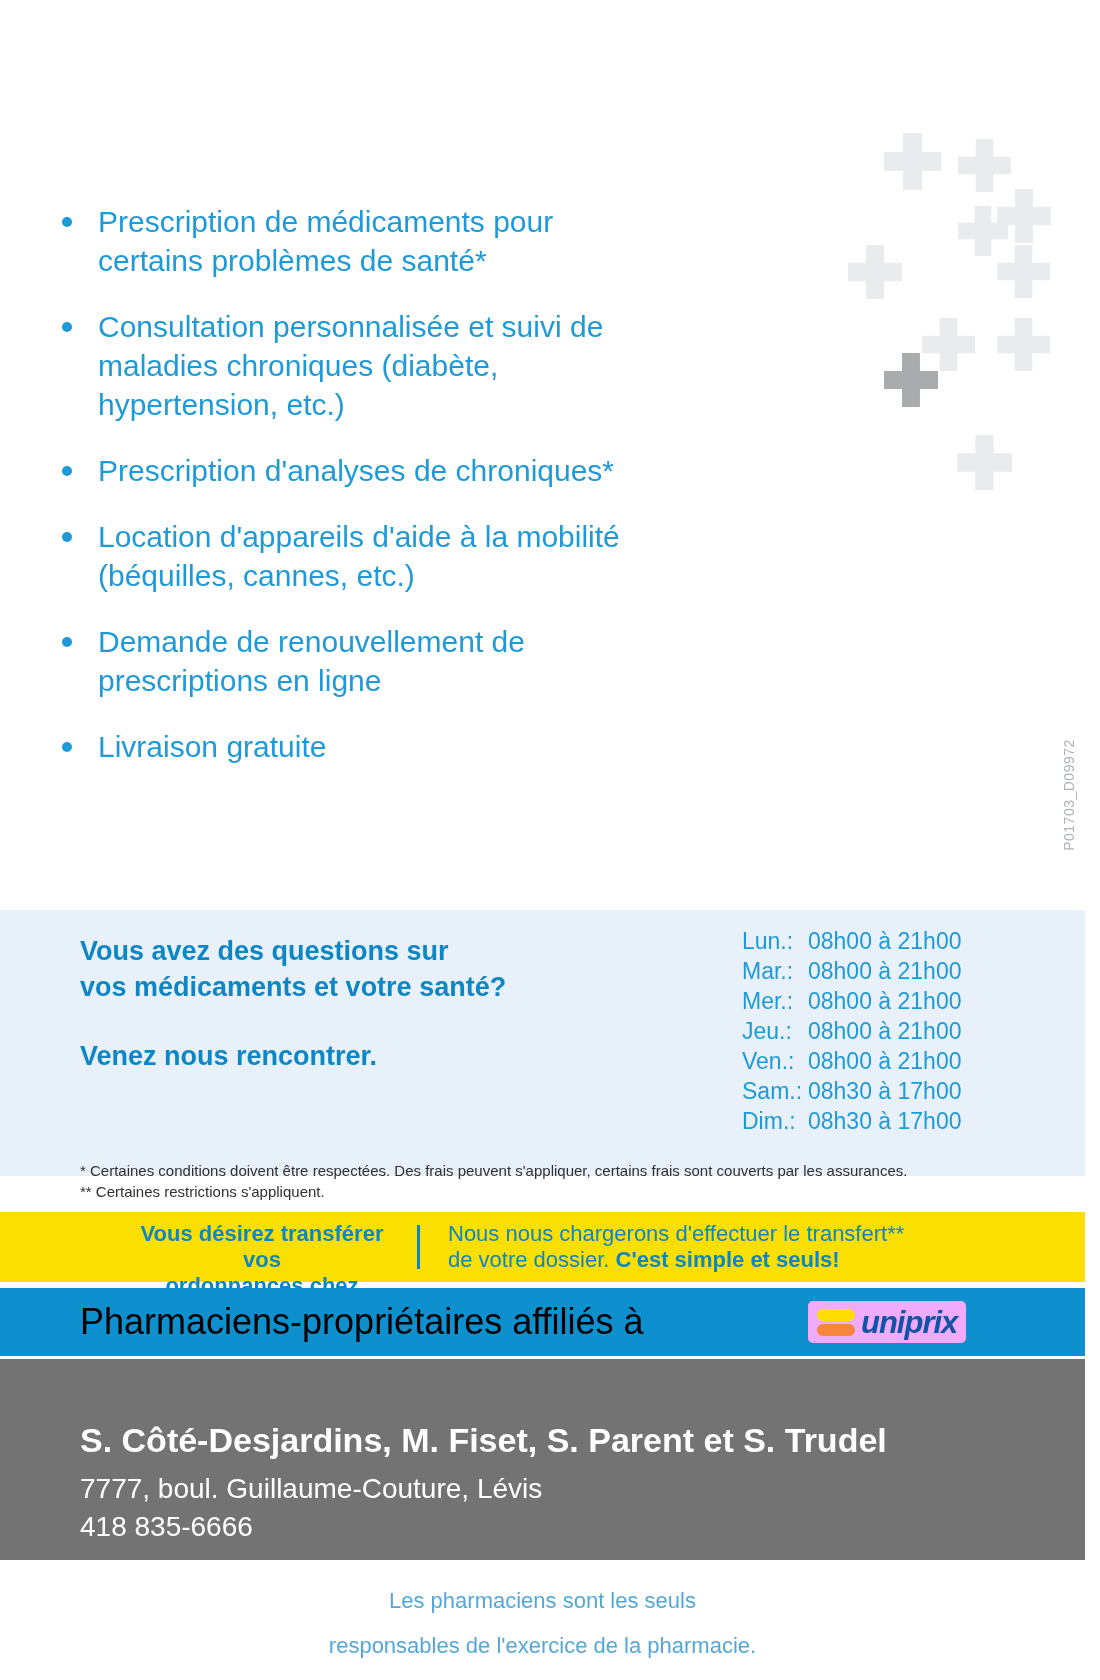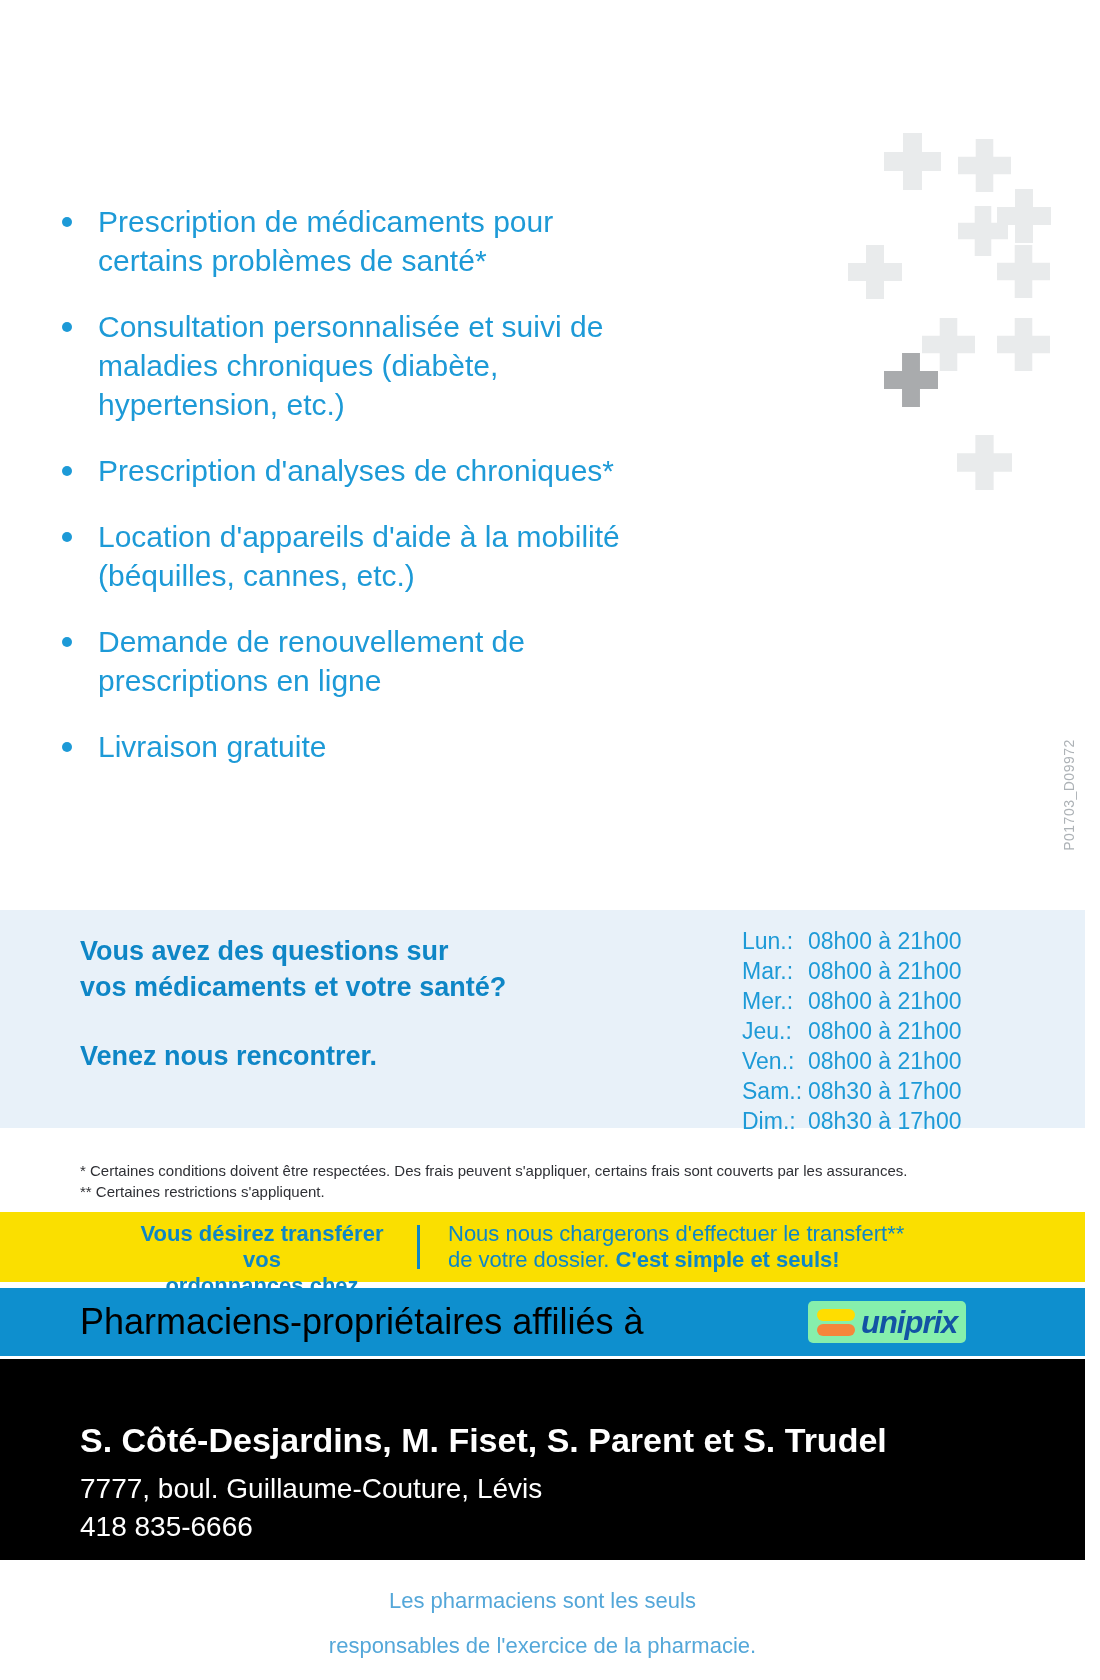--- a/index.html
+++ b/index.html
@@ -42,21 +42,21 @@
 
   
   .vcode {
     position:absolute; left:929px; top:787px; width:280px; height:16px;
     transform:rotate(-90deg); text-align:center;
     color:#ADB2B6; font-size:14px; letter-spacing:0.5px;
   }
 
   
   .panel {
-    position:absolute; left:0; top:910px; width:1085px; height:218px;
+    position:absolute; left:0; top:910px; width:1085px; height:266px;
     background:#E8F1F9;
   }
   .panel .q1 {
     position:absolute; left:80px; top:23px;
     color:#0E86C6; font-size:27px; font-weight:bold; line-height:36px;
   }
   .panel .q2 {
     position:absolute; left:80px; top:128px;
     color:#0E86C6; font-size:27px; font-weight:bold; line-height:36px;
   }
@@ -92,36 +92,36 @@
   .affil {
     position:absolute; left:0; top:1288px; width:1085px; height:68px;
     background:#0E8FCE;
   }
   .affil .label {
     position:absolute; left:80px; top:50%; transform:translateY(-50%);
     color:#000000; font-size:36px; white-space:nowrap;
   }
   .logo {
     position:absolute; left:808px; top:13px; height:42px;
-    background:#86efac; border-radius:5px;
+    background:#f0abfc; border-radius:5px;
     display:flex; align-items:center; padding:0 9px; gap:6px; box-sizing:border-box;
   }
   .logo-bars { display:flex; flex-direction:column; gap:3px; }
   .logo-bars .bar { width:38px; height:12px; border-radius:6px; }
   .logo-bars .bar.y { background:#FFDD00; }
   .logo-bars .bar.o { background:#F5863B; }
   .logo .logo-text {
     color:#1253A4; font-size:31px; font-weight:bold; font-style:italic;
     letter-spacing:-1px; line-height:1;
   }
 
   
   .address {
     position:absolute; left:0; top:1359px; width:1085px; height:201px;
-    background:#000000; color:#ffffff;
+    background:#737373; color:#ffffff;
   }
   .address .owners { position:absolute; left:80px; top:62px; font-size:34px; font-weight:bold; white-space:nowrap; }
   .address .street { position:absolute; left:80px; top:114px; font-size:28px; }
   .address .phone  { position:absolute; left:80px; top:152px; font-size:28px; }
 
   
   .footer-text {
     position:absolute; left:0; top:1578px; width:1085px; text-align:center;
     color:#54A7D9; font-size:22px; line-height:45px;
   }

